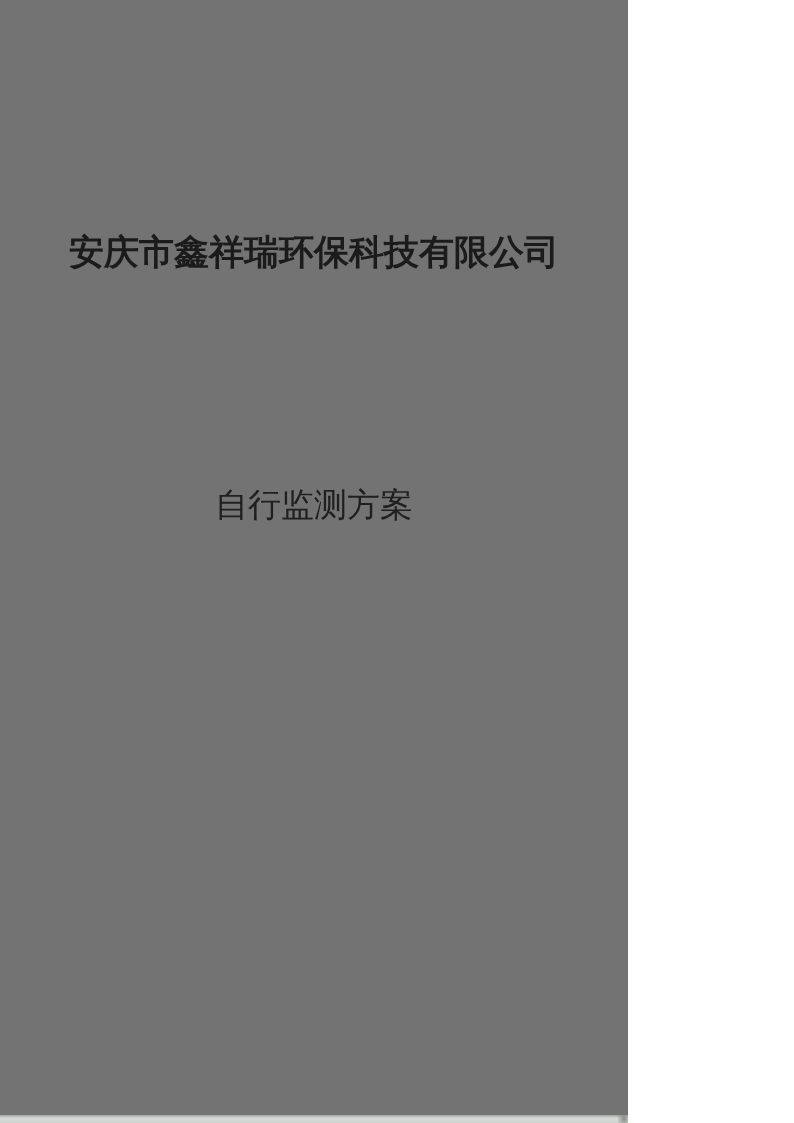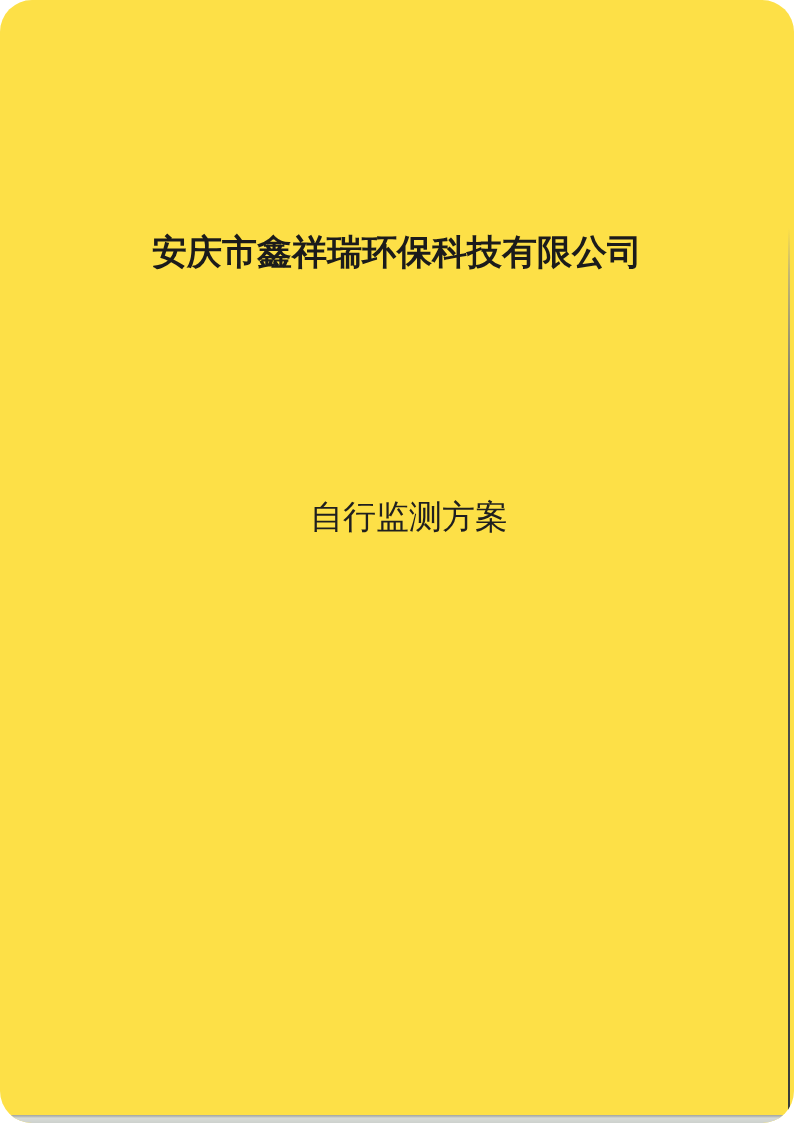--- a/index.html
+++ b/index.html
@@ -2,26 +2,25 @@
 <html><head>
 <meta charset="utf-8">
 <style>
   html, body {
     margin: 0;
     padding: 0;
     background: #ffffff;
   }
   .page {
     position: relative;
-    width: 794px;
+    width: 628px;
     height: 1123px;
-    background: #fde047;
+    background: #737373;
     overflow: hidden;
     font-family: "Liberation Serif", serif;
-    border-radius: 32px;
   }
   .company-name {
     position: absolute;
     top: 233px;
     left: 0;
     width: 100%;
     margin: 0;
     text-align: center;
     font-family: "Liberation Serif", serif;
     font-size: 35px;
@@ -29,21 +28,21 @@
     letter-spacing: 0px;
     color: #1b1b1b;
     line-height: 1.15;
     white-space: nowrap;
   }
   .doc-title {
     position: absolute;
     top: 487px;
     left: 0;
     width: 100%;
-    margin: 12px;
+    margin: 0;
     text-align: center;
     font-family: "Liberation Serif", serif;
     font-size: 33px;
     font-weight: 500;
     letter-spacing: 0px;
     color: #1f1f1f;
     line-height: 1.15;
     white-space: nowrap;
   }
   

